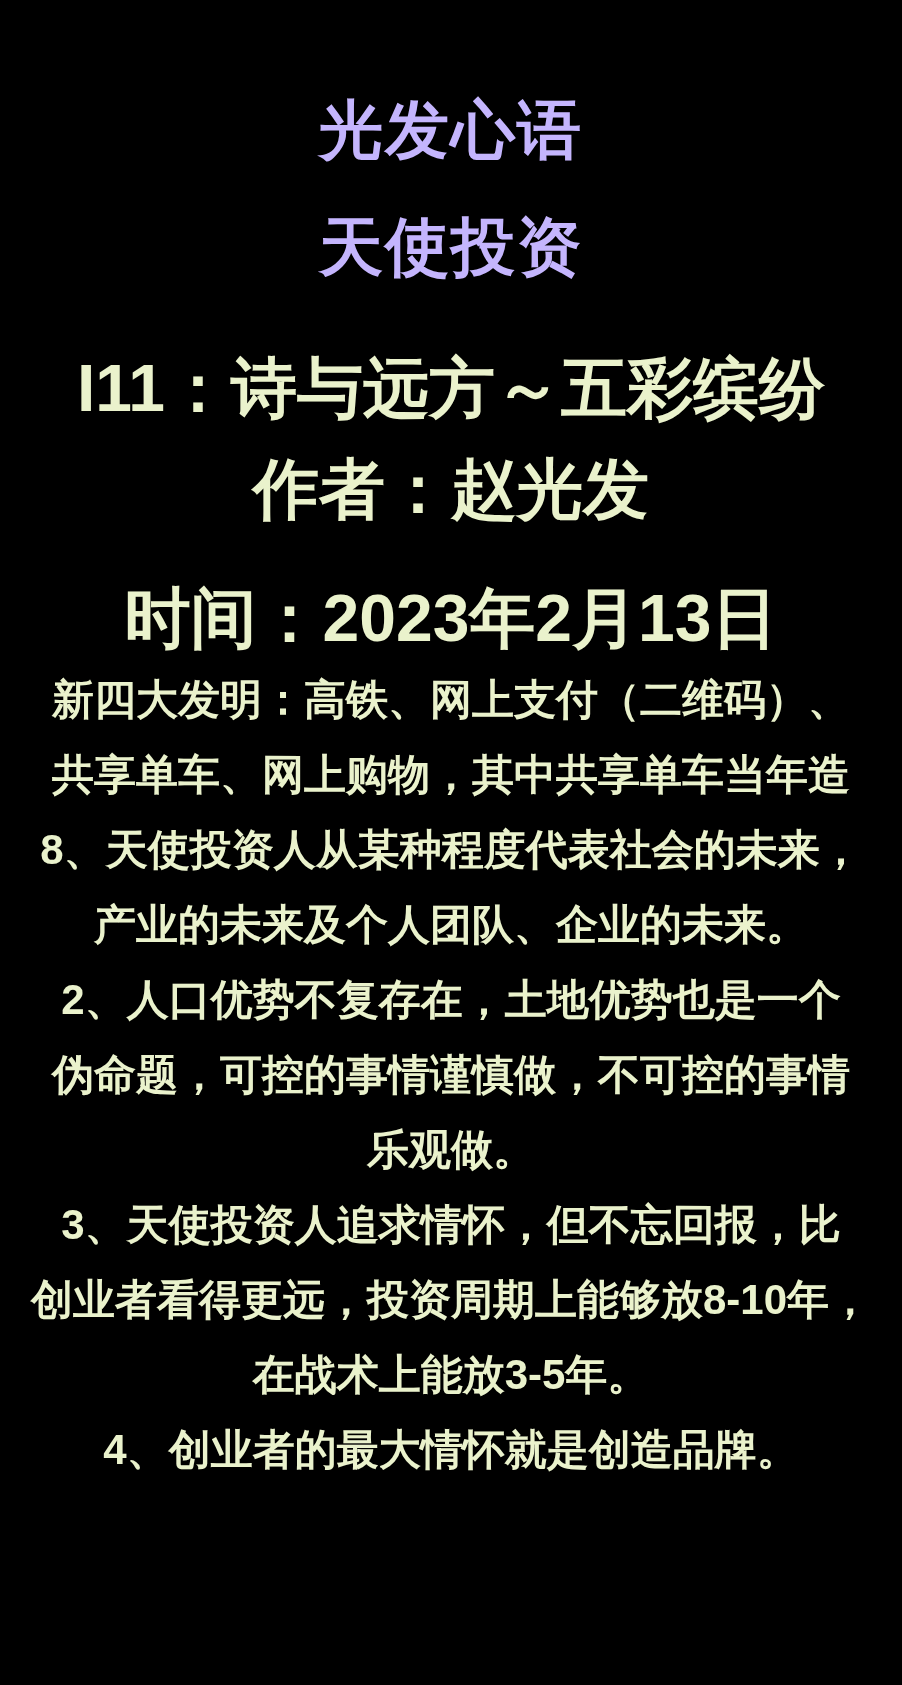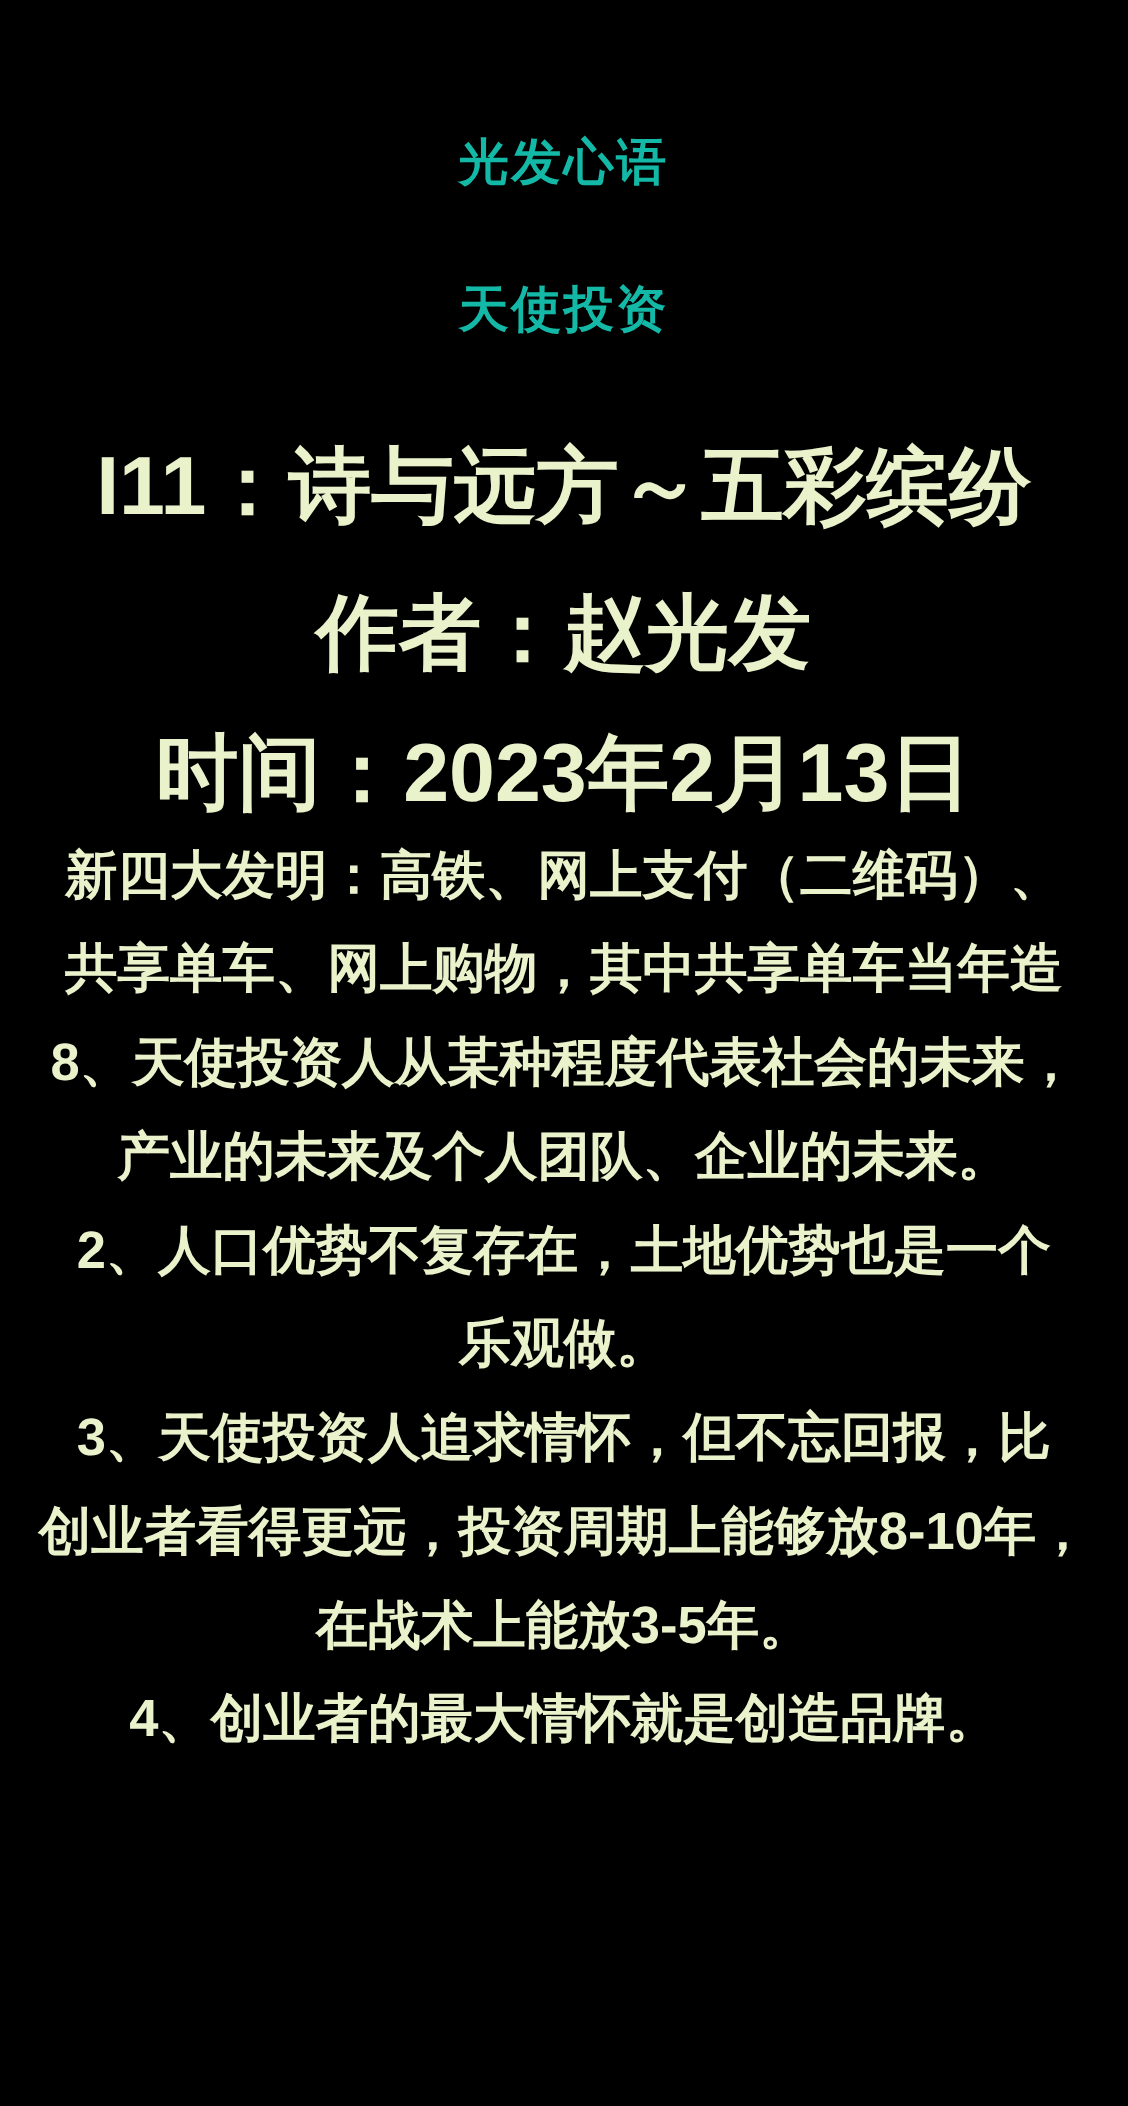--- a/index.html
+++ b/index.html
@@ -18,34 +18,34 @@
   }
   .line {
     position: absolute;
     left: 0;
     width: 902px;
     text-align: center;
     margin: 0;
     white-space: nowrap;
   }
   .brand {
-    font-size: 40px;
+    font-size: 64px;
     line-height: 64px;
-    color: #14b8a6;
+    color: #c4b5fd;
     letter-spacing: 2px;
   }
   .brand1 { top: 98px; }
   .brand2 { top: 216px; font-family: Liberation Serif, serif; }
   .sub {
     font-size: 66px;
     line-height: 50px;
     color: #EAF2CC;
   }
   .topic  { top: 363px; }
-  .author { top: 481px; }
+  .author { top: 464px; }
   .date   { top: 593px; text-align: center; }
   .body-text {
     position: absolute;
     top: 662px;
     left: 0;
     width: 902px;
     color: #EAF2CC;
     font-size: 42px;
     line-height: 75px;
     text-align: center;
@@ -63,19 +63,20 @@
   <h2 class="line sub topic">I11：诗与远方～五彩缤纷</h2>
   <h2 class="line sub author">作者：赵光发</h2>
   <h2 class="line sub date">时间：2023年2月13日</h2>
   <div class="body-text">
 
       <div class="body-line">新四大发明：高铁、网上支付（二维码）、</div>
       <div class="body-line">共享单车、网上购物，其中共享单车当年造</div>
       <div class="body-line">8、天使投资人从某种程度代表社会的未来，</div>
       <div class="body-line">产业的未来及个人团队、企业的未来。</div>
       <div class="body-line">2、人口优势不复存在，土地优势也是一个</div>
+      <div class="body-line">伪命题，可控的事情谨慎做，不可控的事情</div>
       <div class="body-line">乐观做。</div>
       <div class="body-line">3、天使投资人追求情怀，但不忘回报，比</div>
       <div class="body-line">创业者看得更远，投资周期上能够放8-10年，</div>
       <div class="body-line">在战术上能放3-5年。</div>
       <div class="body-line">4、创业者的最大情怀就是创造品牌。</div>
     </div>
 </div>
 
 </body></html>

